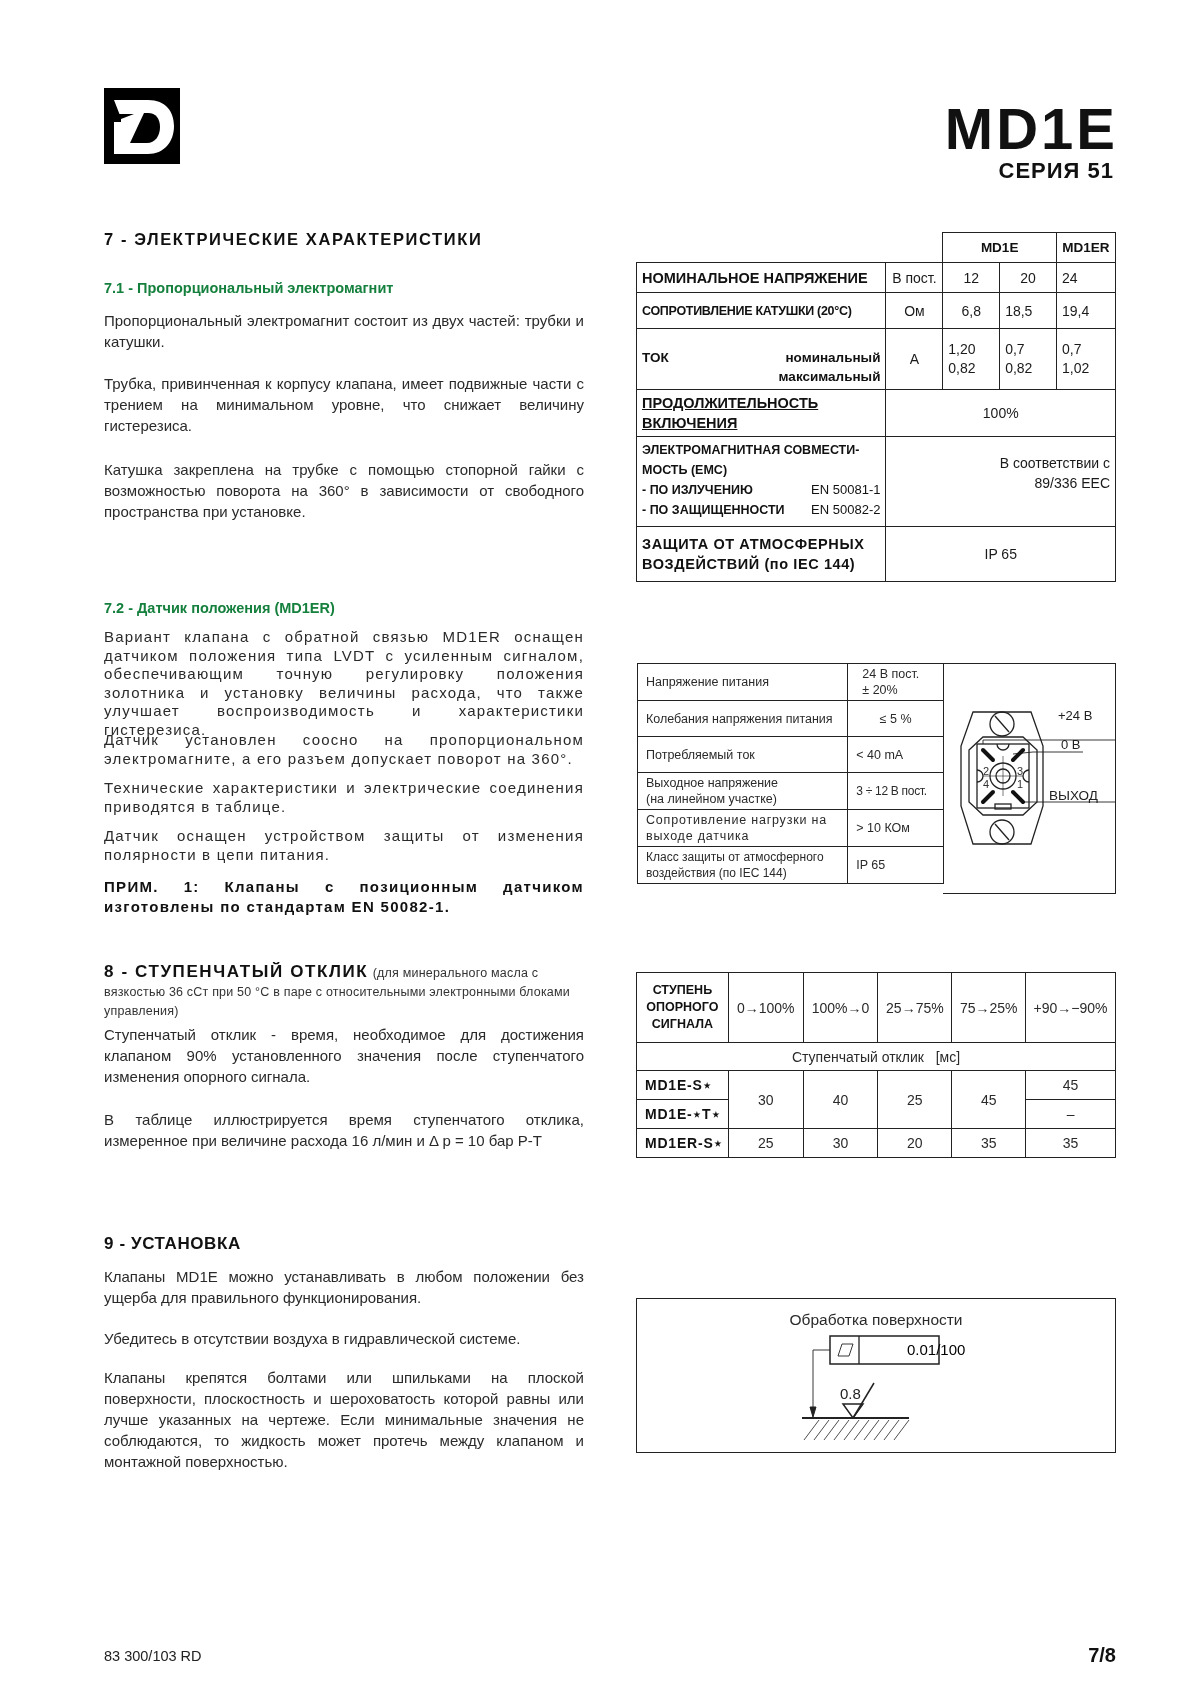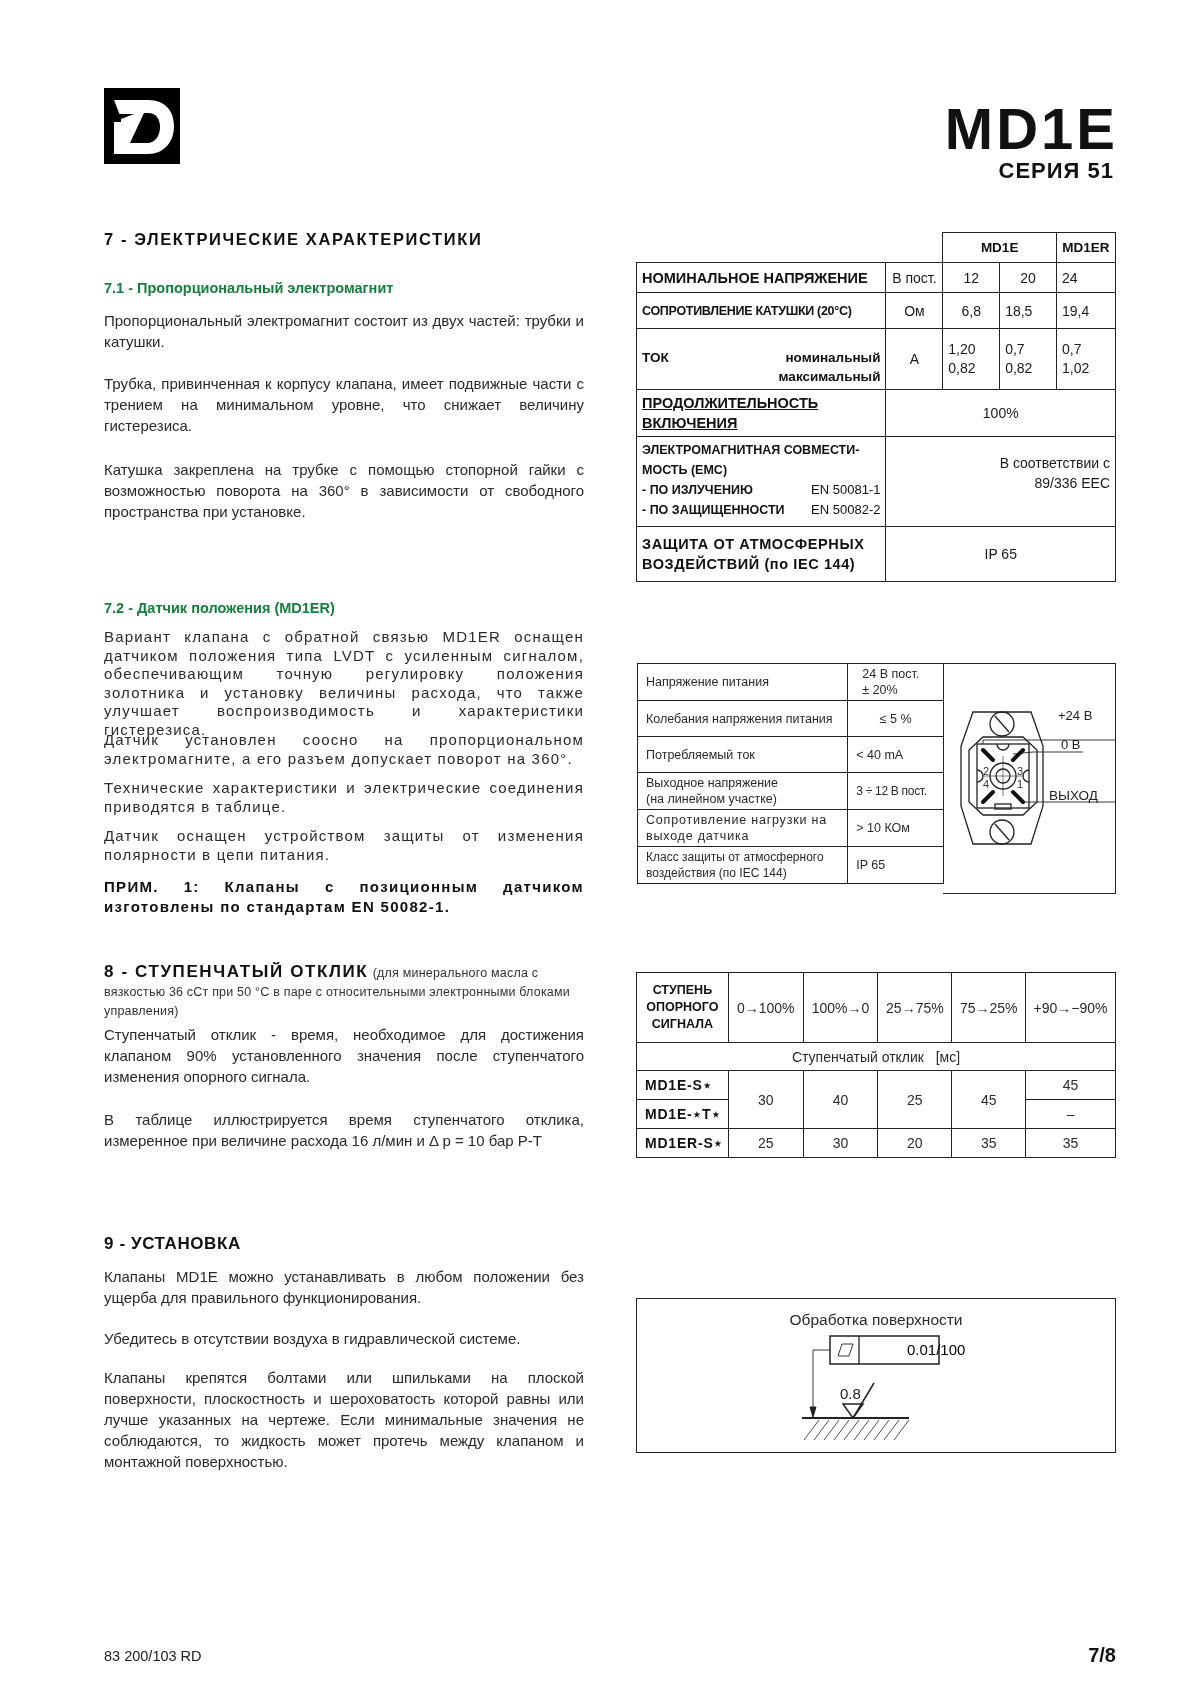--- a/index.html
+++ b/index.html
@@ -334,14 +334,14 @@
         <line x1="237" y1="141" x2="252" y2="121"></line>
         <line x1="247" y1="141" x2="262" y2="121"></line>
         <line x1="257" y1="141" x2="272" y2="121"></line>
       </g>
     </g>
   </svg>
   <div class="abs" style="left:230px; top:42px; font-size:15px; color:#000000;margin-left:40px;">0.01/100</div>
   <div class="abs" style="left:203px; top:86px; font-size:15px; color:#222;">0.8</div>
 </div>
 
-<div class="abs footer-code">83 200/103 RD</div>
+<div class="abs footer-code">83 300/103 RD</div>
 <div class="abs footer-page">7/8</div>
 
 </body></html>

